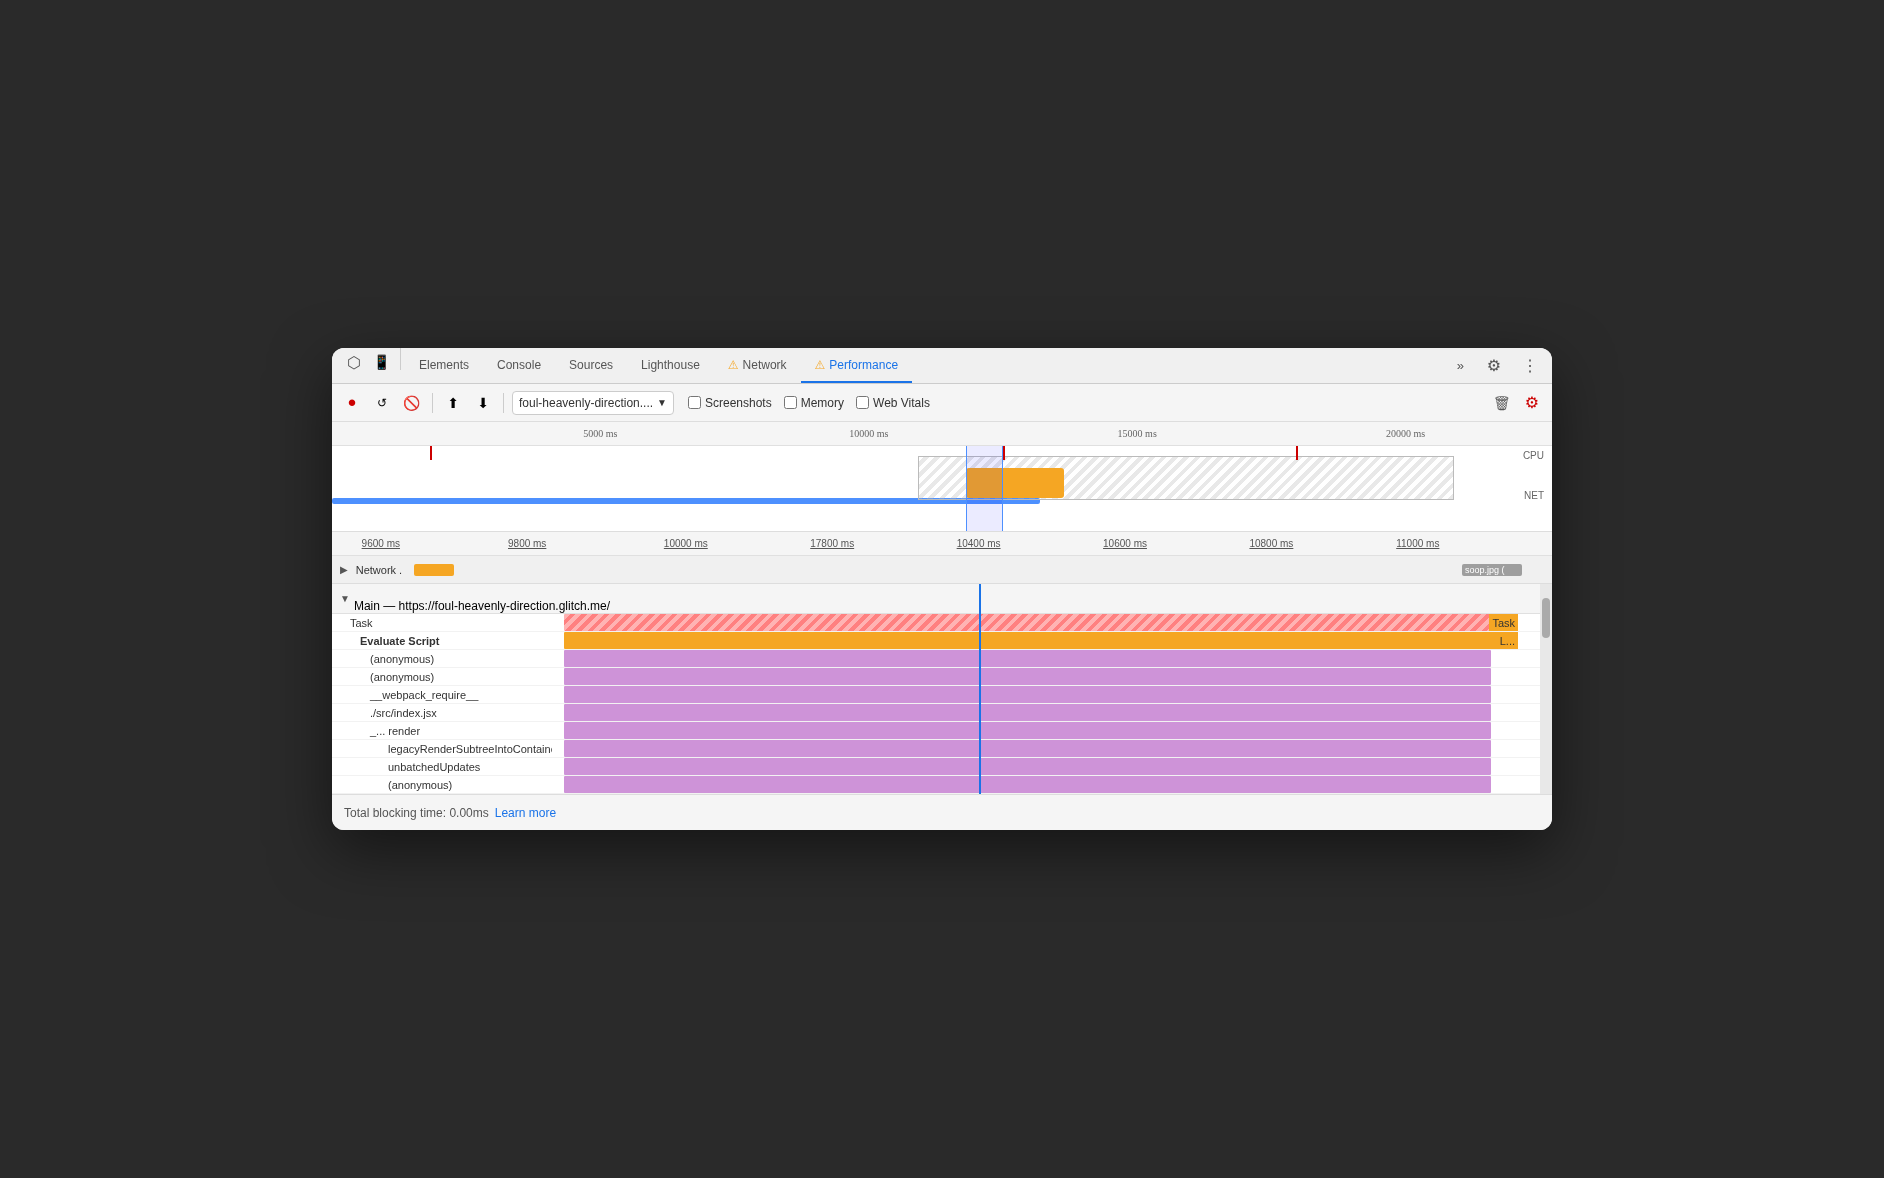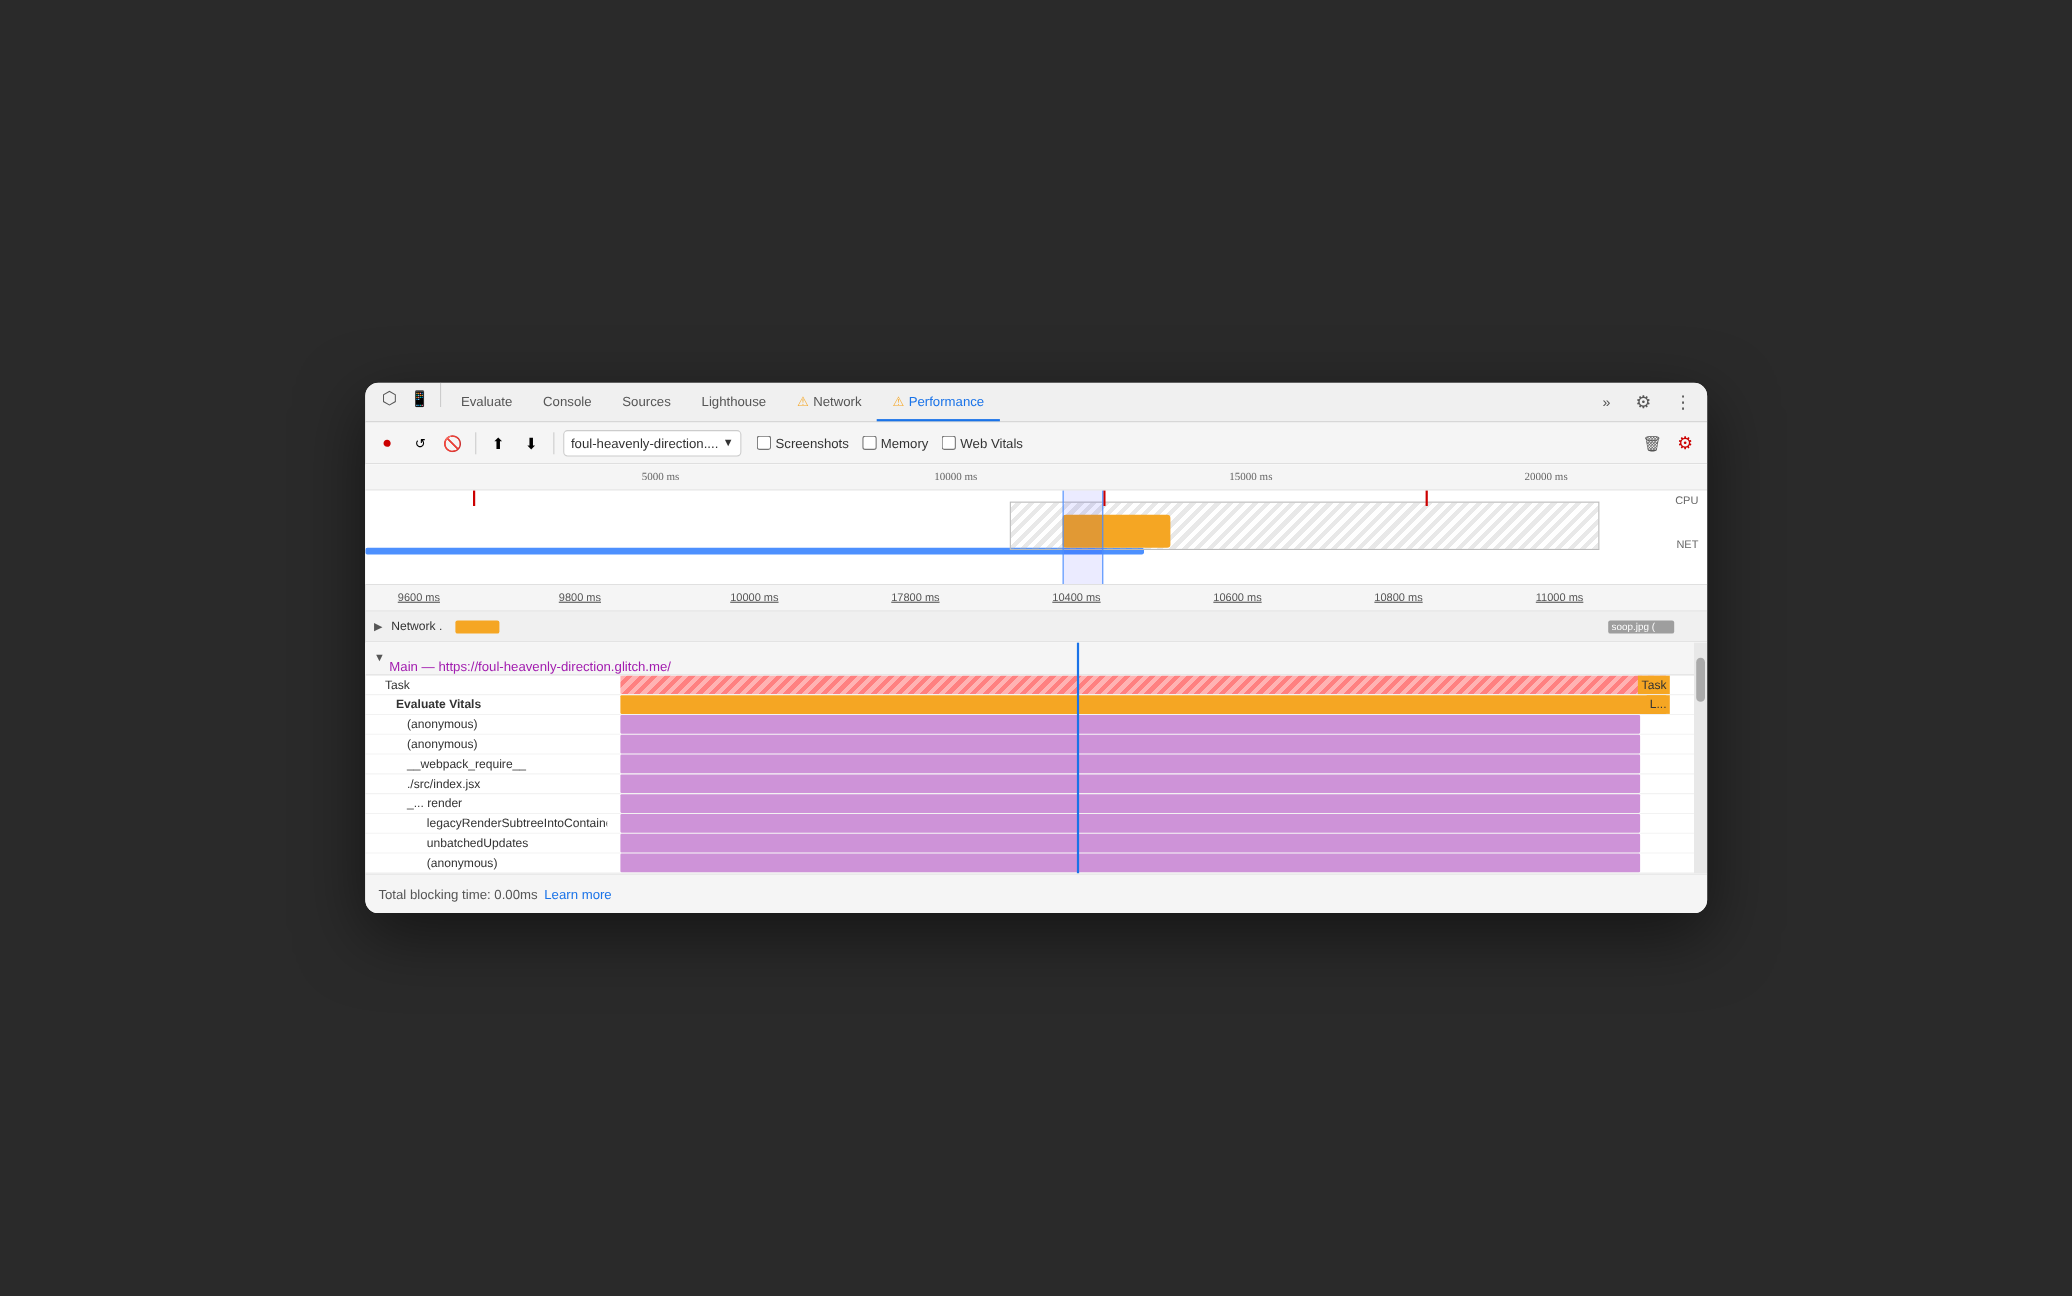--- a/index.html
+++ b/index.html
@@ -449,21 +449,21 @@
 <div class="window">
 
 
   <div class="nav-tabs">
 
     <div class="toolbar-icon" style="font-size:16px;">⬡</div>
     <div class="toolbar-icon" style="font-size:14px;">📱</div>
     <div class="toolbar-divider"></div>
 
     <div class="nav-tab">
-      <span>Evaluate</span>
+      <span>Elements</span>
     </div>
     <div class="nav-tab">
       <span>Console</span>
     </div>
     <div class="nav-tab">
       <span>Sources</span>
     </div>
     <div class="nav-tab">
       <span>Lighthouse</span>
     </div>
@@ -557,36 +557,36 @@
     <span style="font-size:11px;">Network .</span>
     <div class="network-bar-item"></div>
     <div class="soop-bar">
       <span style="font-size:9px;white-space:nowrap;overflow:hidden;">soop.jpg (</span>
     </div>
   </div>
 
   <div class="main-area" style="position:relative;">
     <div class="main-header">
       <span class="collapse-triangle">▼</span>
-      <span style="font-size:12px;color:#a21caf;margin-top:15px;">Main — https://foul-heavenly-direction.glitch.me/</span>
+      <span style="font-size:12px;color:#000000;margin-top:15px;">Main — https://foul-heavenly-direction.glitch.me/</span>
     </div>
 
     <div class="blue-line"></div>
 
     <div class="flame-chart">
 
       <div class="flame-row">
         <div class="flame-bar task-bar" style="left:19%;width:78%;top:0;"></div>
         <span class="flame-row-label" style="padding-left:18px;">Task</span>
         <span style="position:absolute;right:34px;font-size:11px;color:#333;background:#f5a623;padding:0 3px;height:100%;display:flex;align-items:center;">Task</span>
       </div>
 
       <div class="flame-row">
         <div class="flame-bar evaluate-bar" style="left:19%;width:78%;top:0;"></div>
-        <span class="flame-row-label" style="padding-left:28px;font-weight:bold;">Evaluate Vitals</span>
+        <span class="flame-row-label" style="padding-left:28px;font-weight:bold;">Evaluate Script</span>
         <span style="position:absolute;right:34px;font-size:11px;color:#333;background:#f5a623;padding:0 3px;height:100%;display:flex;align-items:center;">L...</span>
       </div>
 
       <div class="flame-row">
         <div class="flame-bar anon-bar" style="left:19%;width:76%;top:0;"></div>
         <span class="flame-row-label" style="padding-left:38px;">(anonymous)</span>
       </div>
       <div class="flame-row">
         <div class="flame-bar anon-bar" style="left:19%;width:76%;top:0;"></div>
         <span class="flame-row-label" style="padding-left:38px;">(anonymous)</span>

